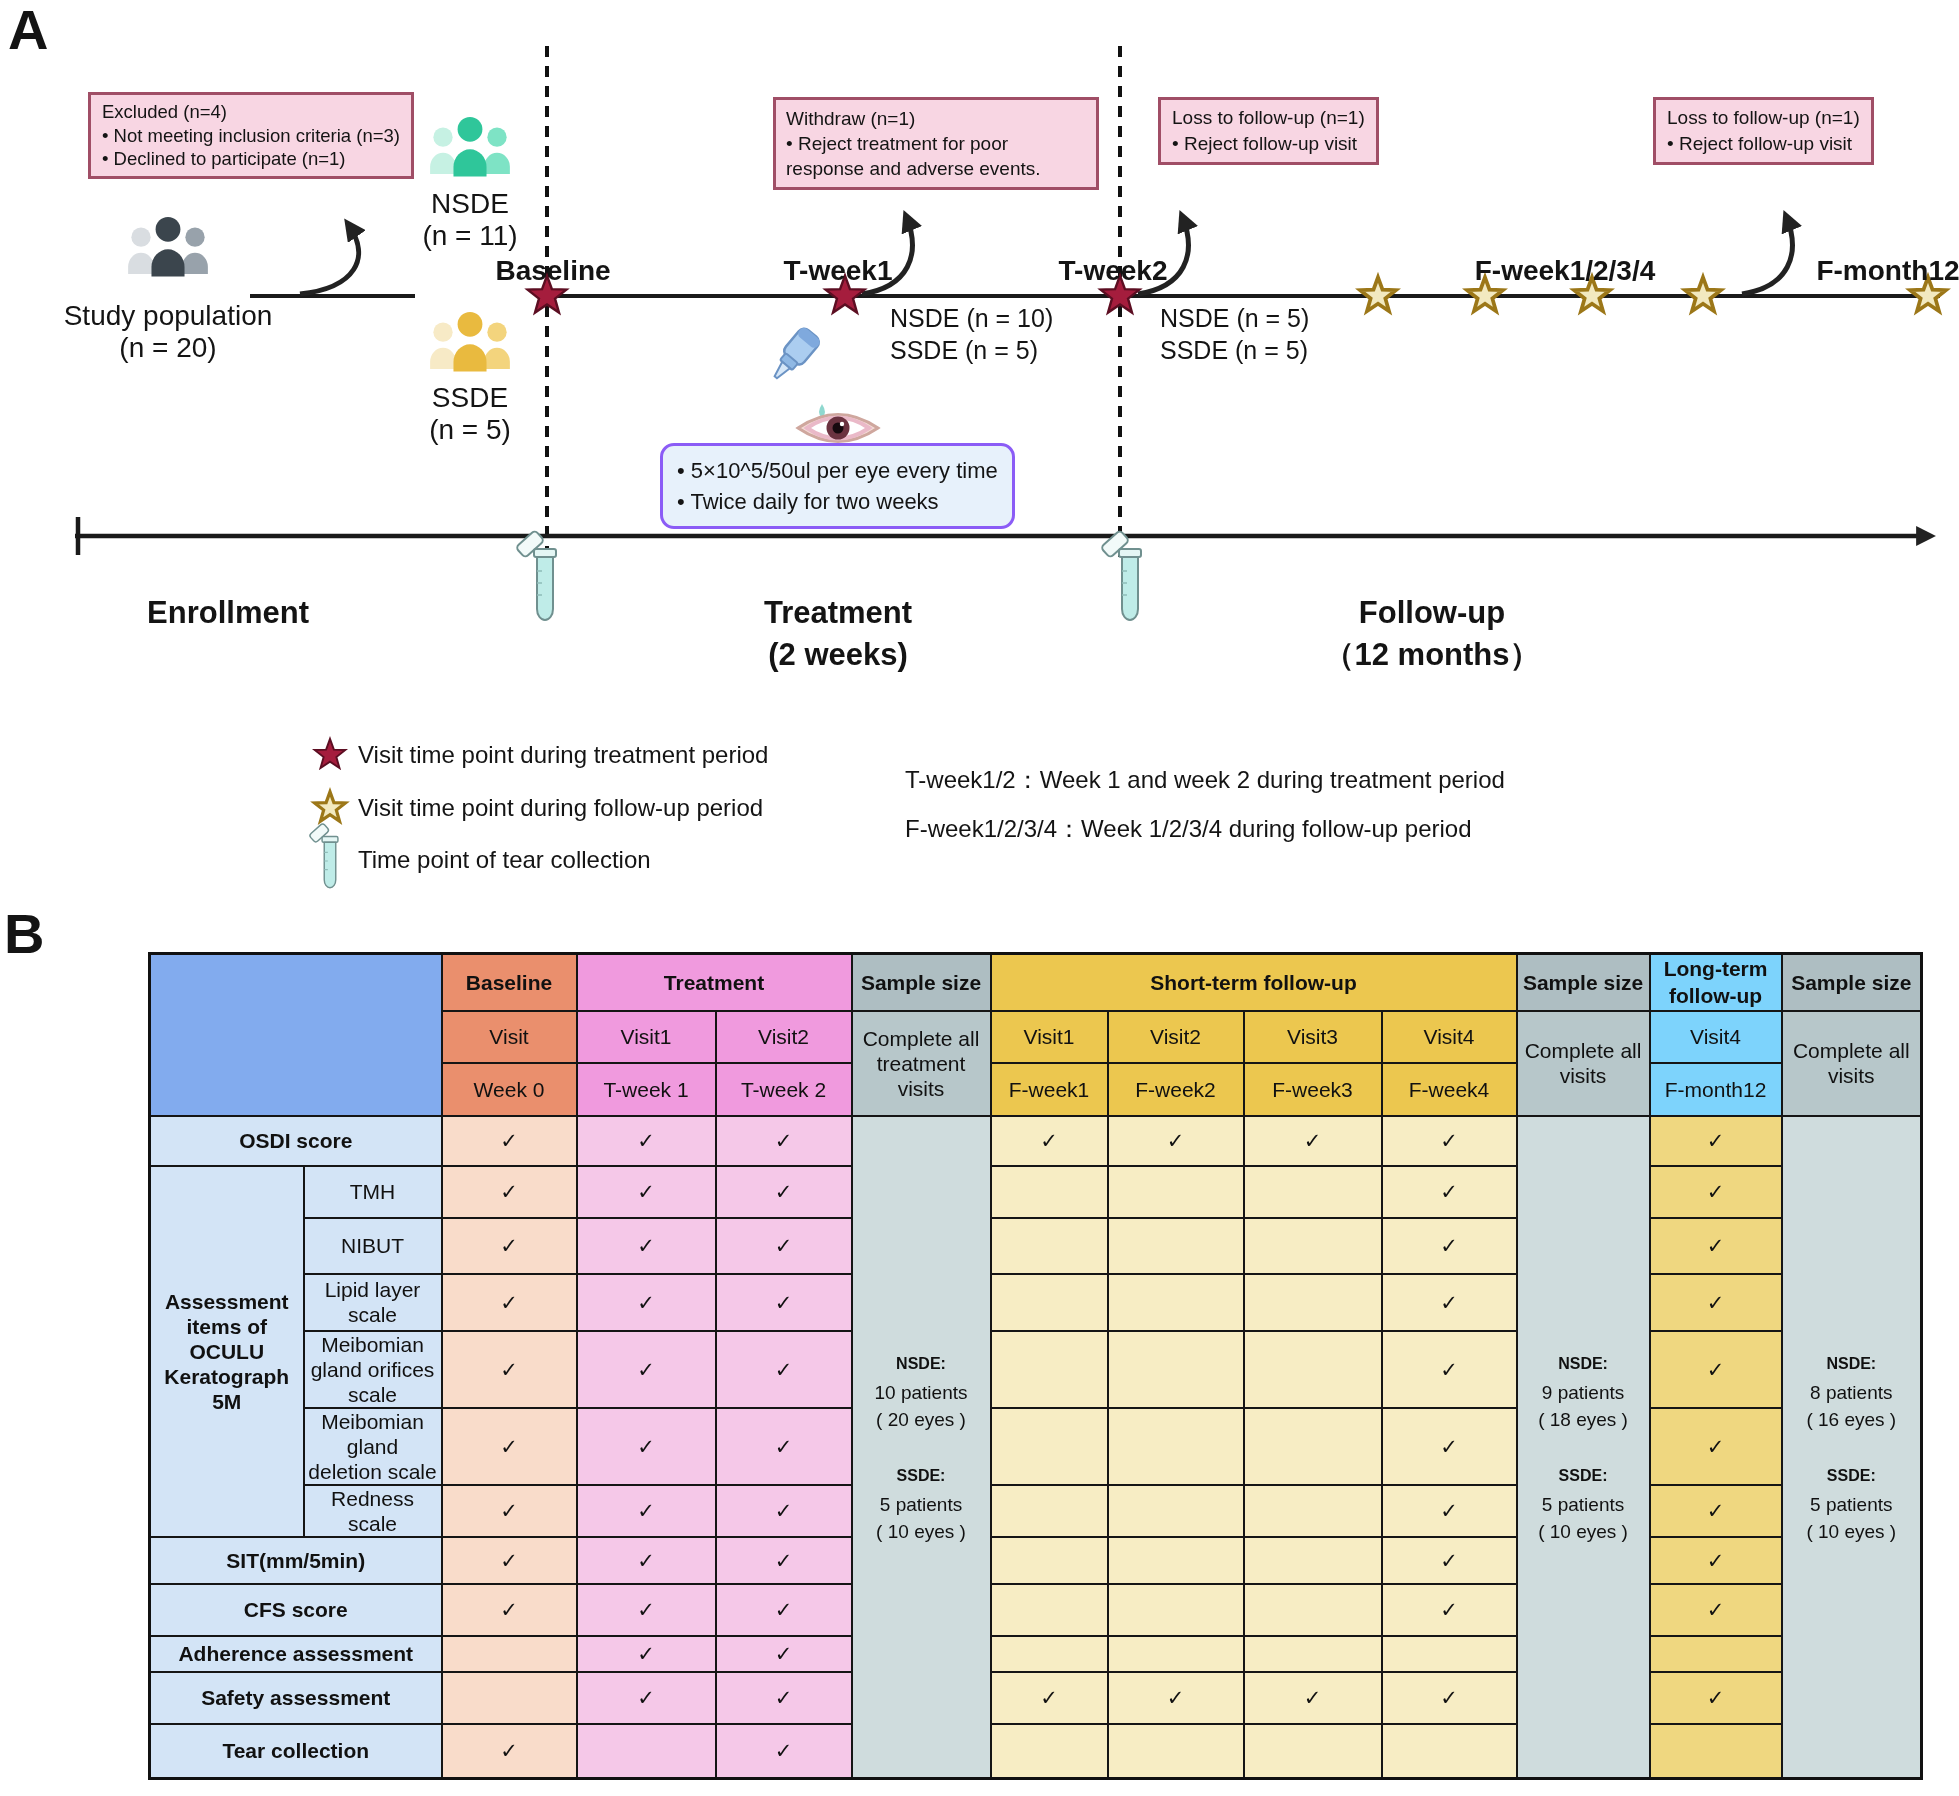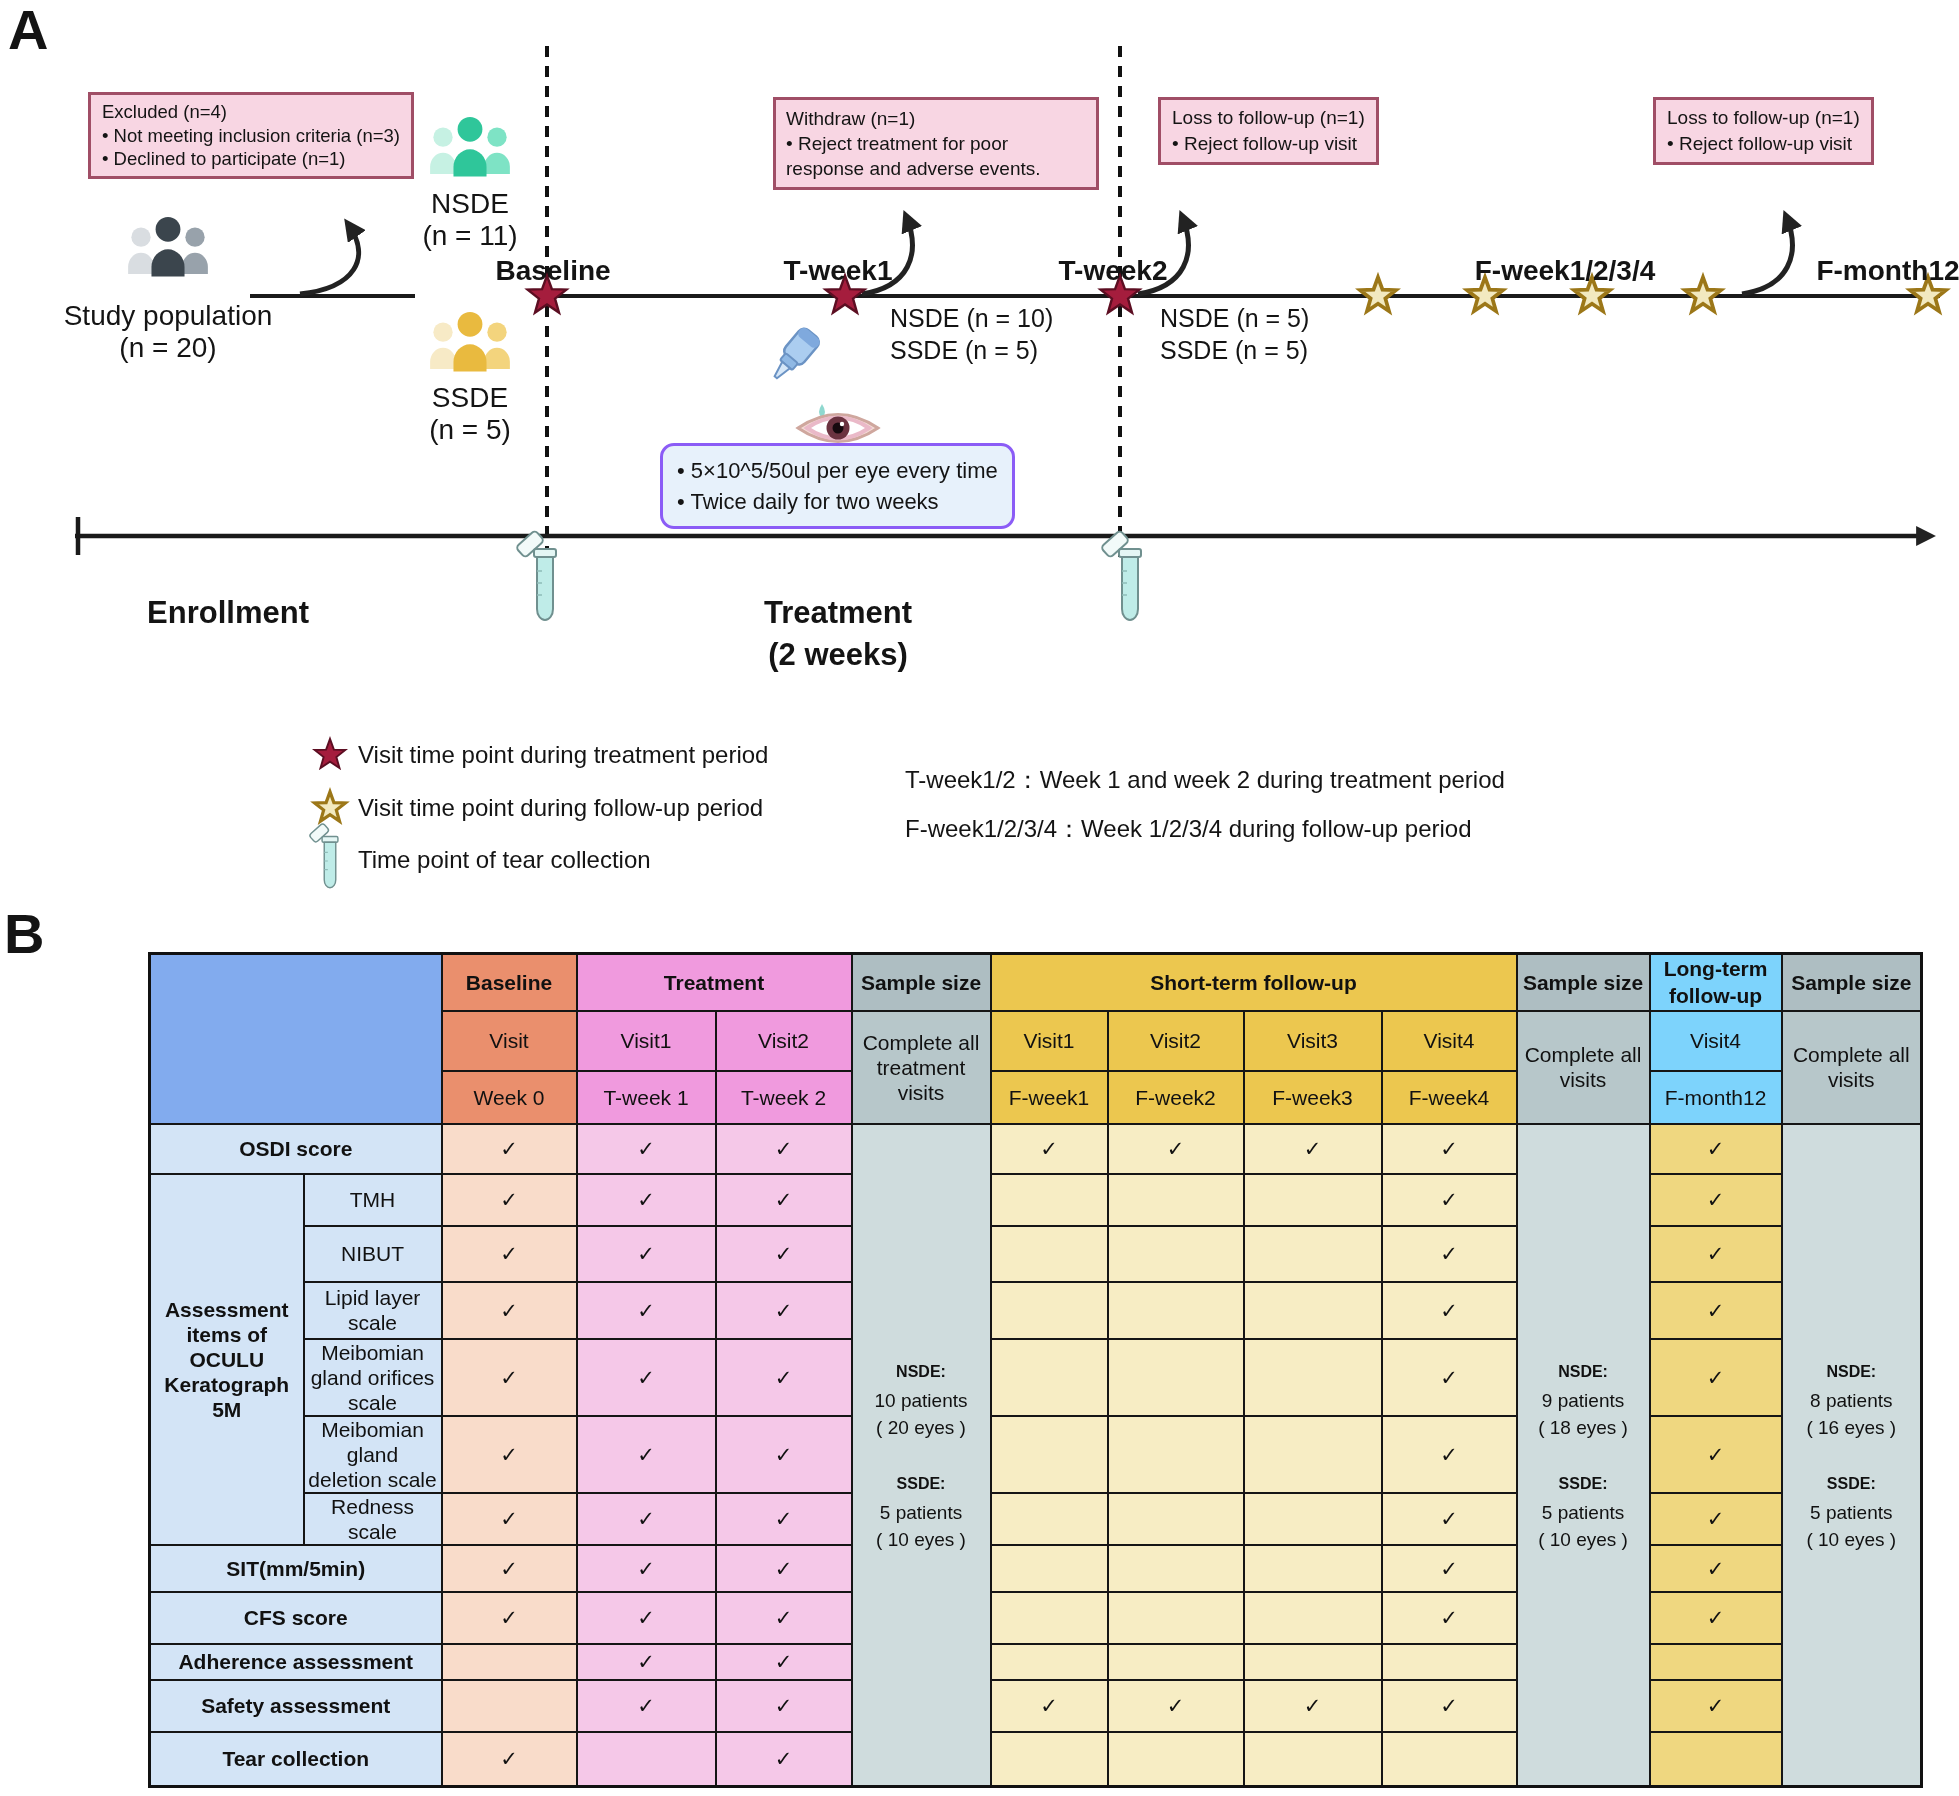--- a/index.html
+++ b/index.html
@@ -189,20 +189,24 @@
     <div>SSDE (n = 5)</div>
   </div>
 
   <div class="phase" style="left:228px;top:592px">
     <div>Enrollment</div>
   </div>
   <div class="phase" style="left:838px;top:592px">
     <div>Treatment</div>
     <div>(2 weeks)</div>
   </div>
+  <div class="phase" style="left:1432px;top:592px">
+    <div>Follow-up</div>
+    <div>（12 months）</div>
+  </div>
 
   <div class="leg" style="left:358px;top:741px">Visit time point during treatment period</div>
   <div class="leg" style="left:358px;top:794px">Visit time point during follow-up period</div>
   <div class="leg" style="left:358px;top:846px">Time point of tear collection</div>
 
   <div class="def" style="left:905px;top:766px">T-week1/2：Week 1 and week 2 during treatment period</div>
   <div class="def" style="left:905px;top:815px">F-week1/2/3/4：Week 1/2/3/4 during follow-up period</div>
 
   <div class="panel-label" style="left:4px;top:906px">B</div>
 
@@ -226,21 +230,21 @@
         <tr style="height:57px">
       <td colspan="2" rowspan="3" class="hb"></td>
       <td class="ho ghead">Baseline</td>
       <td colspan="2" class="hp ghead">Treatment</td>
       <td class="hs ghead gs">Sample size</td>
       <td colspan="4" class="hy ghead">Short-term follow-up</td>
       <td class="hs ghead gs">Sample size</td>
       <td class="hg ghead gs" style="line-height:27px">Long-term follow-up</td>
       <td class="hs ghead gs">Sample size</td>
     </tr>
-    <tr style="height:60px">
+    <tr style="height:52px">
       <td class="ho">Visit</td>
       <td class="hp">Visit1</td>
       <td class="hp">Visit2</td>
       <td rowspan="2" class="hsn">Complete all treatment visits</td>
       <td class="hy">Visit1</td>
       <td class="hy">Visit2</td>
       <td class="hy">Visit3</td>
       <td class="hy">Visit4</td>
       <td rowspan="2" class="hsn">Complete all visits</td>
       <td class="hg2">Visit4</td>

